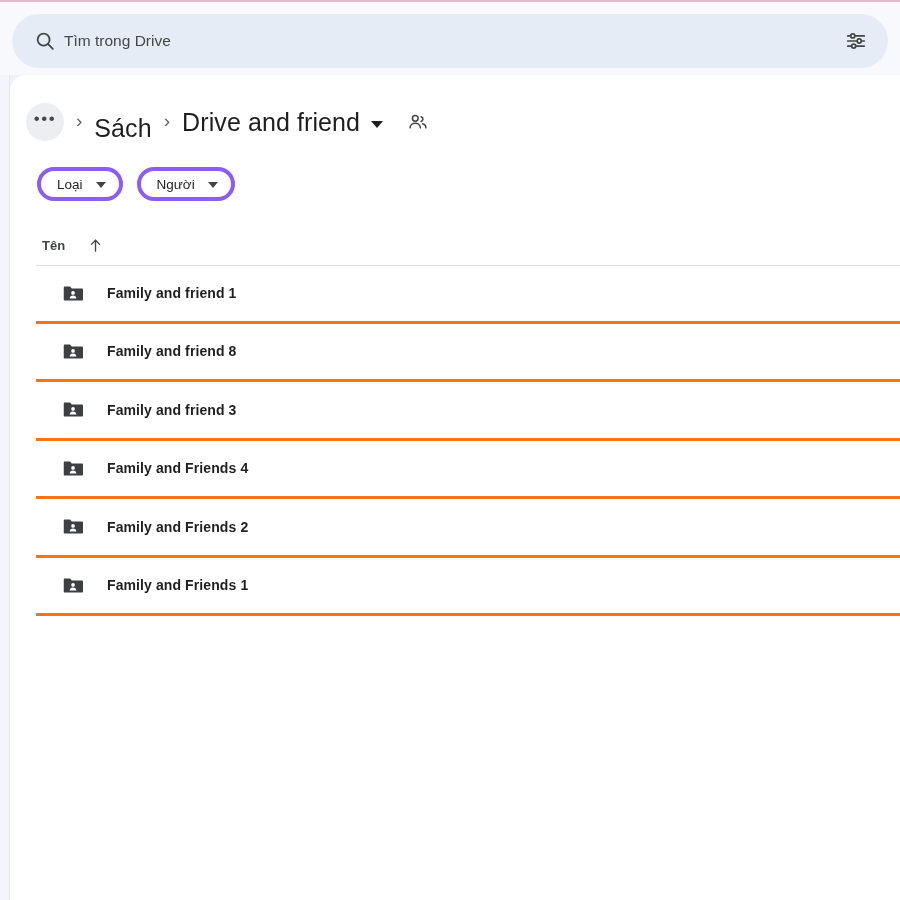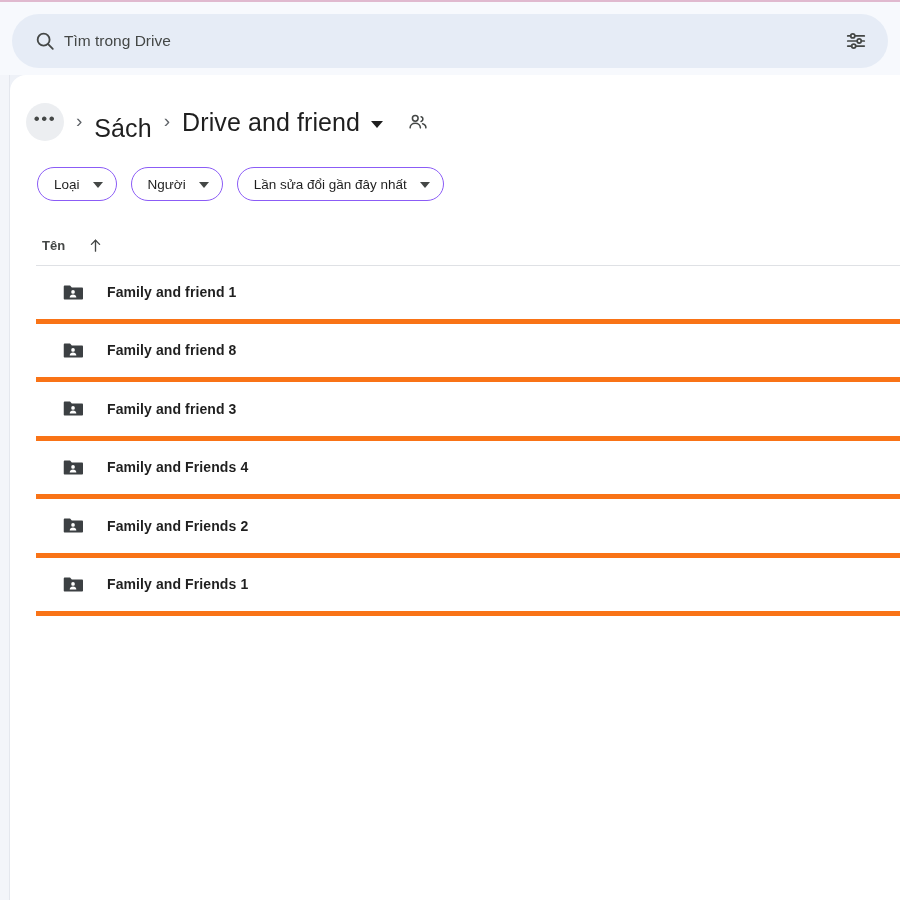--- a/index.html
+++ b/index.html
@@ -189,21 +189,21 @@
   .chips {
     position: absolute;
     top: 92px;
     left: 27px;
     display: flex;
     gap: 14px;
   }
 
   .chip {
     height: 34px;
-    border: 1px solid #8b5cf6;
+    border: 4px solid #8b5cf6;
     border-radius: 17px;
     background: #fff;
     display: flex;
     align-items: center;
     padding: 0 13px 0 16px;
     font-size: 13.5px;
     color: #1f1f1f;
     cursor: pointer;
     font-family: "Liberation Sans", sans-serif;
     white-space: nowrap;
@@ -249,21 +249,21 @@
     position: absolute;
     top: 190px;
     left: 26px;
     width: 864px;
   }
 
   .file-row {
     height: 58.5px;
     display: flex;
     align-items: center;
-    border-bottom: 5px solid #f97316;
+    border-bottom: 3px solid #f97316;
     cursor: pointer;
     padding-left: 26px;
   }
   .file-row:first-child { border-top: 1px solid #dfe1e5; }
 
   .folder-icon {
     width: 21px;
     height: 21px;
     flex: none;
     color: #3c4043;
@@ -335,24 +335,20 @@
 
     <div class="chips">
       <button class="chip">
         <span>Loại</span>
         <span class="chip-caret"></span>
       </button>
       <button class="chip">
         <span>Người</span>
         <span class="chip-caret"></span>
       </button>
-      <button class="chip">
-        <span>Lần sửa đổi gần đây nhất</span>
-        <span class="chip-caret"></span>
-      </button>
     </div>
 
     <div class="list-header">
       <span class="col-name">Tên</span>
       <span class="sort-arrow">
         <svg viewBox="0 0 24 24" fill="none" stroke="currentColor" stroke-width="1.9" stroke-linecap="round" stroke-linejoin="round">
           <line x1="12" y1="20" x2="12" y2="4.6"></line>
           <polyline points="6.2,10.4 12,4.6 17.8,10.4"></polyline>
         </svg>
       </span>

